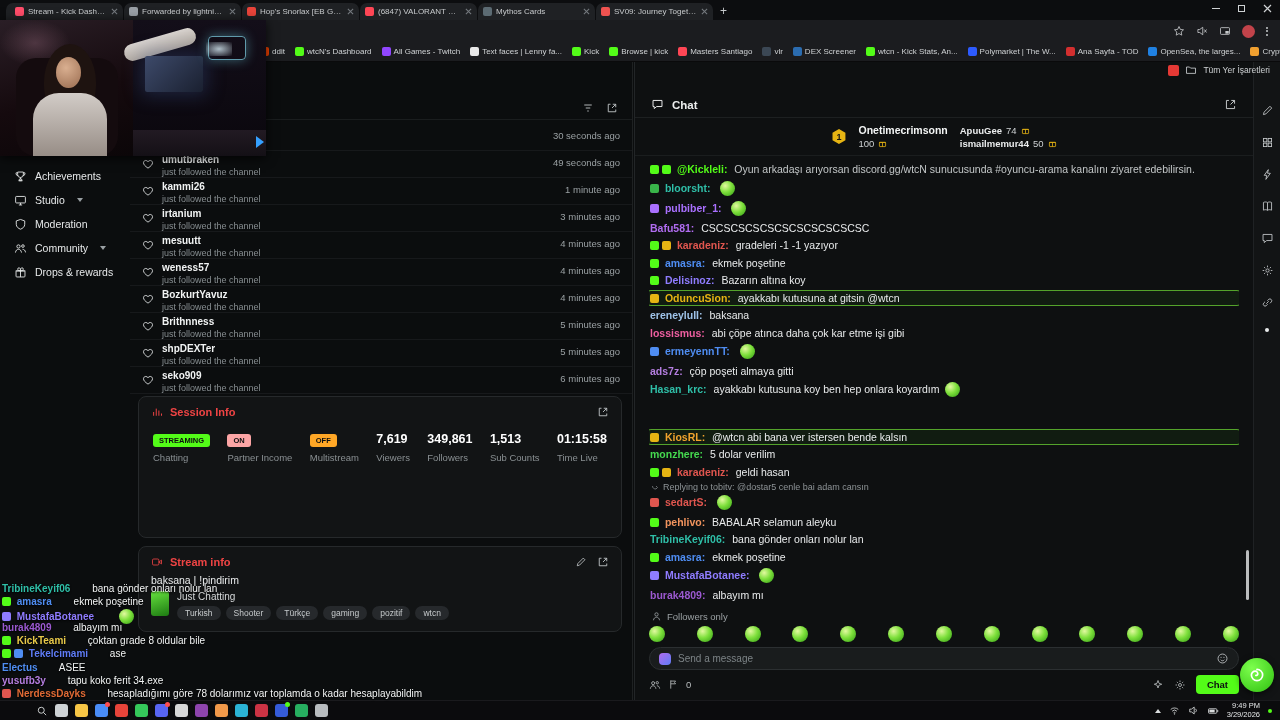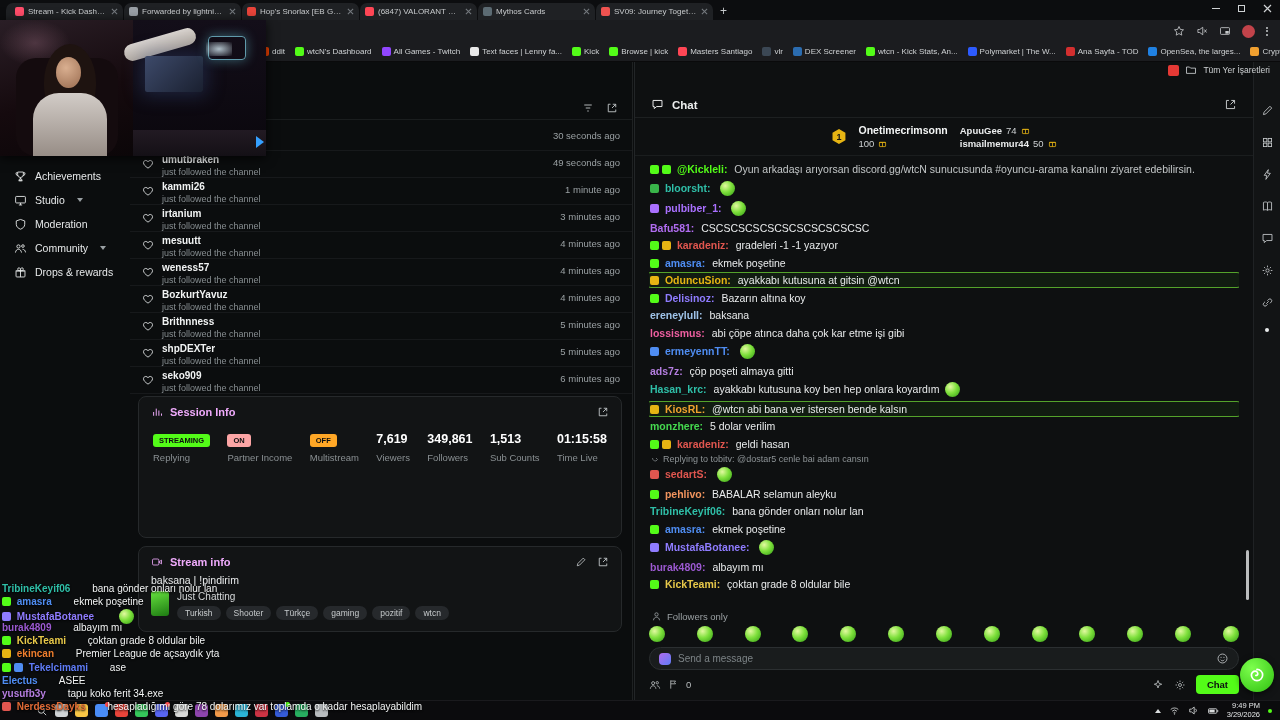--- a/index.html
+++ b/index.html
@@ -50,21 +50,21 @@
   .act-head{position:absolute;top:34px;left:0;right:0;height:24px;display:flex;align-items:center;
     justify-content:flex-end;gap:12px;padding:0 14px;border-bottom:1px solid #1a1d1e;color:#c3c7c9}
   .act-list{position:absolute;top:62px;left:0;right:0}
   .act-row{position:relative;height:27px;border-bottom:1px solid #17191b;padding:4px 12px 0 32px}
   .act-heart{position:absolute;left:12px;top:7px;color:#e8eaeb}
   .act-name{font-size:10px;font-weight:bold;color:#f1f3f3;line-height:10px}
   .act-sub{font-size:9px;color:#878e91;margin-top:2px}
   .act-time{position:absolute;right:12px;top:6px;font-size:9.5px;color:#9aa0a3}
 
   .panel{position:absolute;left:8px;right:10px;border:1px solid #26292b;border-radius:8px;background:#121415}
-  .panel-head{display:flex;align-items:center;gap:7px;padding:9px 12px 5px;color:#f0abfc}
+  .panel-head{display:flex;align-items:center;gap:7px;padding:9px 12px 5px;color:#ef4444}
   .panel-title{font-size:11px;font-weight:bold}
   .panel-icons{margin-left:auto;display:flex;gap:10px;color:#c3c7c9}
   .session-panel{top:334px;height:142px}
   .stats{display:flex;justify-content:space-between;padding:6px 14px 0}
   .pill{font-size:7.5px;font-weight:bold;padding:2px 6px;border-radius:3px;color:#0c0e0f;display:inline-block}
   .stat-value{font-size:12.5px;font-weight:bold;color:#fff}
   .stat-label{display:block;font-size:9.5px;color:#8a9093;margin-top:5px}
   .stream-panel{top:484px;height:86px}
   .stream-title{padding:1px 12px 5px;font-size:10.5px;color:#e9ebec}
   .stream-row{display:flex;gap:8px;padding:0 12px;align-items:flex-start}
@@ -495,21 +495,21 @@
             <svg width="12" height="12" viewBox="0 0 16 16">
                 <path d="M6 3H3v10h10v-3M9 3h4v4M13 3l-5 5" fill="none" stroke="currentColor" stroke-width="1.2"></path>
               </svg>
           </span>
         </div>
         <div class="stats">
 
             <div class="stat">
               <span class="pill" style="background: rgb(83, 252, 24);">STREAMING</span>
               
-              <span class="stat-label">Replying</span>
+              <span class="stat-label">Chatting</span>
             </div>
 
             <div class="stat">
               <span class="pill" style="background: #fca5a5;">ON</span>
               
               <span class="stat-label">Partner Income</span>
             </div>
 
             <div class="stat">
               <span class="pill" style="background: rgb(255, 167, 38);">OFF</span>
@@ -688,41 +688,41 @@
             <span class="msg-line">
               <span class="badges"><span class="badge-sq" style="background: rgb(83, 252, 24);"></span></span>
               <span class="msg-name" style="color: rgb(79, 141, 242);">amasra:</span>
               <span class="msg-text">ekmek poşetine</span>
               <span></span>
             </span>
           </div>
 
           <div class="msg">
 
+            <span class="msg-line">
+              <span class="badges"><span class="badge-sq" style="background: rgb(83, 252, 24);"></span></span>
+              <span class="msg-name" style="color: rgb(143, 124, 255);">Delisinoz:</span>
+              <span class="msg-text">Bazarın altına koy</span>
+              <span></span>
+            </span>
+          </div>
+
+          <div class="msg">
+
             <span class="msg-line" style="border-color: rgb(84, 163, 43); background: rgba(83, 252, 24, 0.05);">
               <span class="badges"><span class="badge-sq" style="background: rgb(230, 180, 19);"></span></span>
               <span class="msg-name" style="color: rgb(230, 180, 19);">OduncuSion:</span>
               <span class="msg-text">ayakkabı kutusuna at gitsin @wtcn</span>
               <span></span>
             </span>
           </div>
 
           <div class="msg">
 
             <span class="msg-line">
-              <span class="badges"><span class="badge-sq" style="background: rgb(83, 252, 24);"></span></span>
-              <span class="msg-name" style="color: rgb(143, 124, 255);">Delisinoz:</span>
-              <span class="msg-text">Bazarın altına koy</span>
-              <span></span>
-            </span>
-          </div>
-
-          <div class="msg">
-
-            <span class="msg-line">
               <span class="badges"></span>
               <span class="msg-name" style="color: rgb(159, 195, 232);">ereneyluII:</span>
               <span class="msg-text">baksana</span>
               <span></span>
             </span>
           </div>
 
           <div class="msg">
 
             <span class="msg-line">
@@ -758,21 +758,21 @@
             <span class="msg-line">
               <span class="badges"></span>
               <span class="msg-name" style="color: rgb(47, 191, 168);">Hasan_krc:</span>
               <span class="msg-text">ayakkabı kutusuna koy ben hep onlara koyardım</span>
               <span><span class="emote"></span></span>
             </span>
           </div>
 
           <div class="msg">
 
-            <span class="msg-line" style="border-color: rgb(84, 163, 43); background: rgba(83, 252, 24, 0.05);">
+            <span class="msg-line" style="border-color: rgb(84, 163, 43); background: rgba(83, 252, 24, 0.05); margin-top: 28px;">
               <span class="badges"><span class="badge-sq" style="background: rgb(230, 180, 19);"></span></span>
               <span class="msg-name" style="color: rgb(240, 163, 46);">KiosRL:</span>
               <span class="msg-text">@wtcn abi bana ver istersen bende kalsın</span>
               <span></span>
             </span>
           </div>
 
           <div class="msg">
 
             <span class="msg-line">
@@ -1010,26 +1010,20 @@
         <span></span>
       </div>
 
       <div class="ov-line">
         <span class="badges"><span class="badge-sq" style="background: rgb(83, 252, 24);"></span></span>
         <span class="ov-name" style="color: rgb(232, 201, 74);">KickTeami</span>
         <span class="ov-text">çoktan grade 8 oldular bile</span>
         <span></span>
       </div>
 
-      <div class="ov-line">
-        <span class="badges"><span class="badge-sq" style="background: rgb(230, 180, 19);"></span></span>
-        <span class="ov-name" style="color: rgb(240, 127, 46);">ekincan</span>
-        <span class="ov-text">Premier League de açsaydık yta</span>
-        <span></span>
-      </div>
 
       <div class="ov-line">
         <span class="badges"><span class="badge-sq" style="background: rgb(83, 252, 24);"></span><span class="badge-sq" style="background: rgb(79, 141, 242);"></span></span>
         <span class="ov-name" style="color: rgb(95, 124, 247);">Tekelcimami</span>
         <span class="ov-text">ase</span>
         <span></span>
       </div>
 
       <div class="ov-line">
         <span class="badges"></span>

